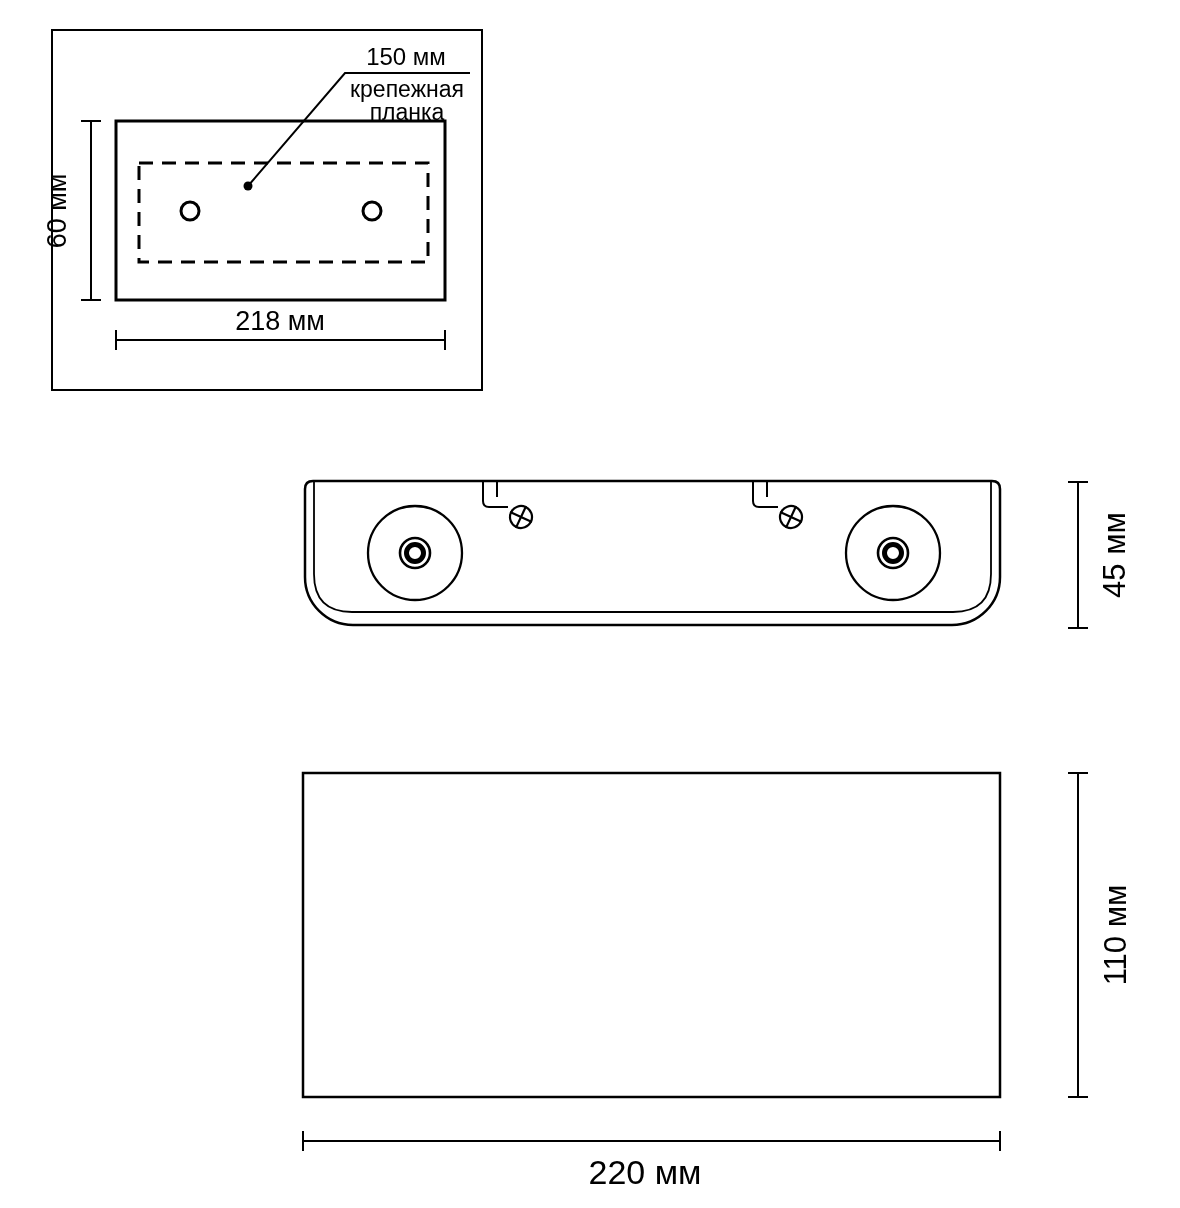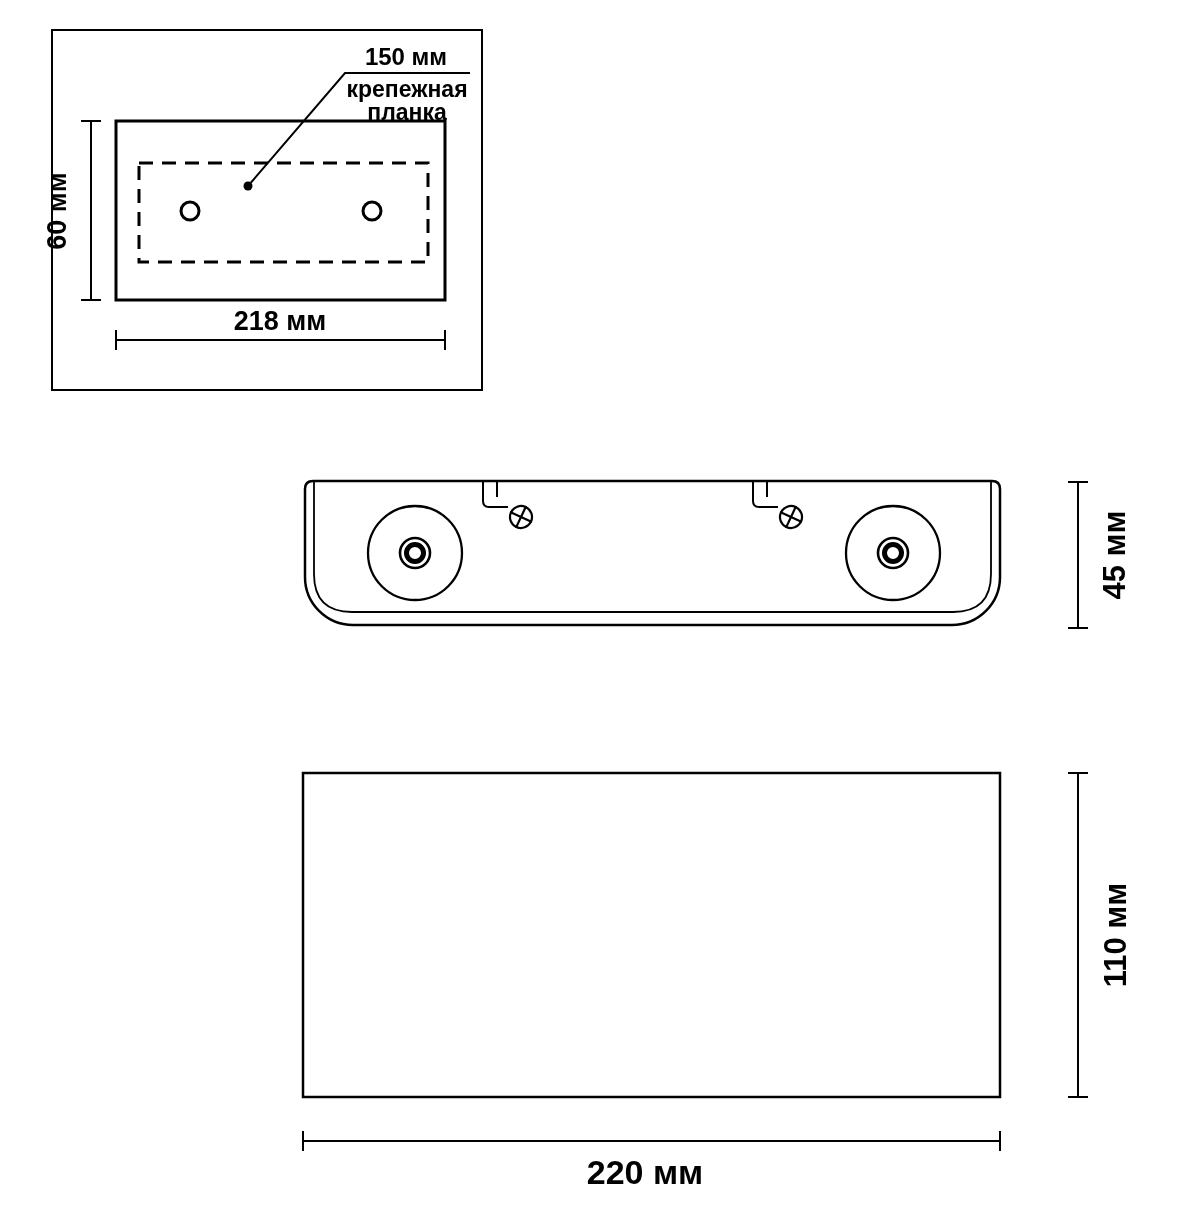--- a/index.html
+++ b/index.html
@@ -6,21 +6,20 @@
     margin: 0;
     padding: 0;
     background: #ffffff;
   }
   .page {
     position: relative;
     width: 1180px;
     height: 1208px;
     background: #ffffff;
     overflow: hidden;
-    font-weight: bold;
   }
   svg {
     display: block;
   }
   svg text {
     font-family: "Liberation Sans", sans-serif;
     fill: #000000;
   }
   .outline {
     fill: none;

